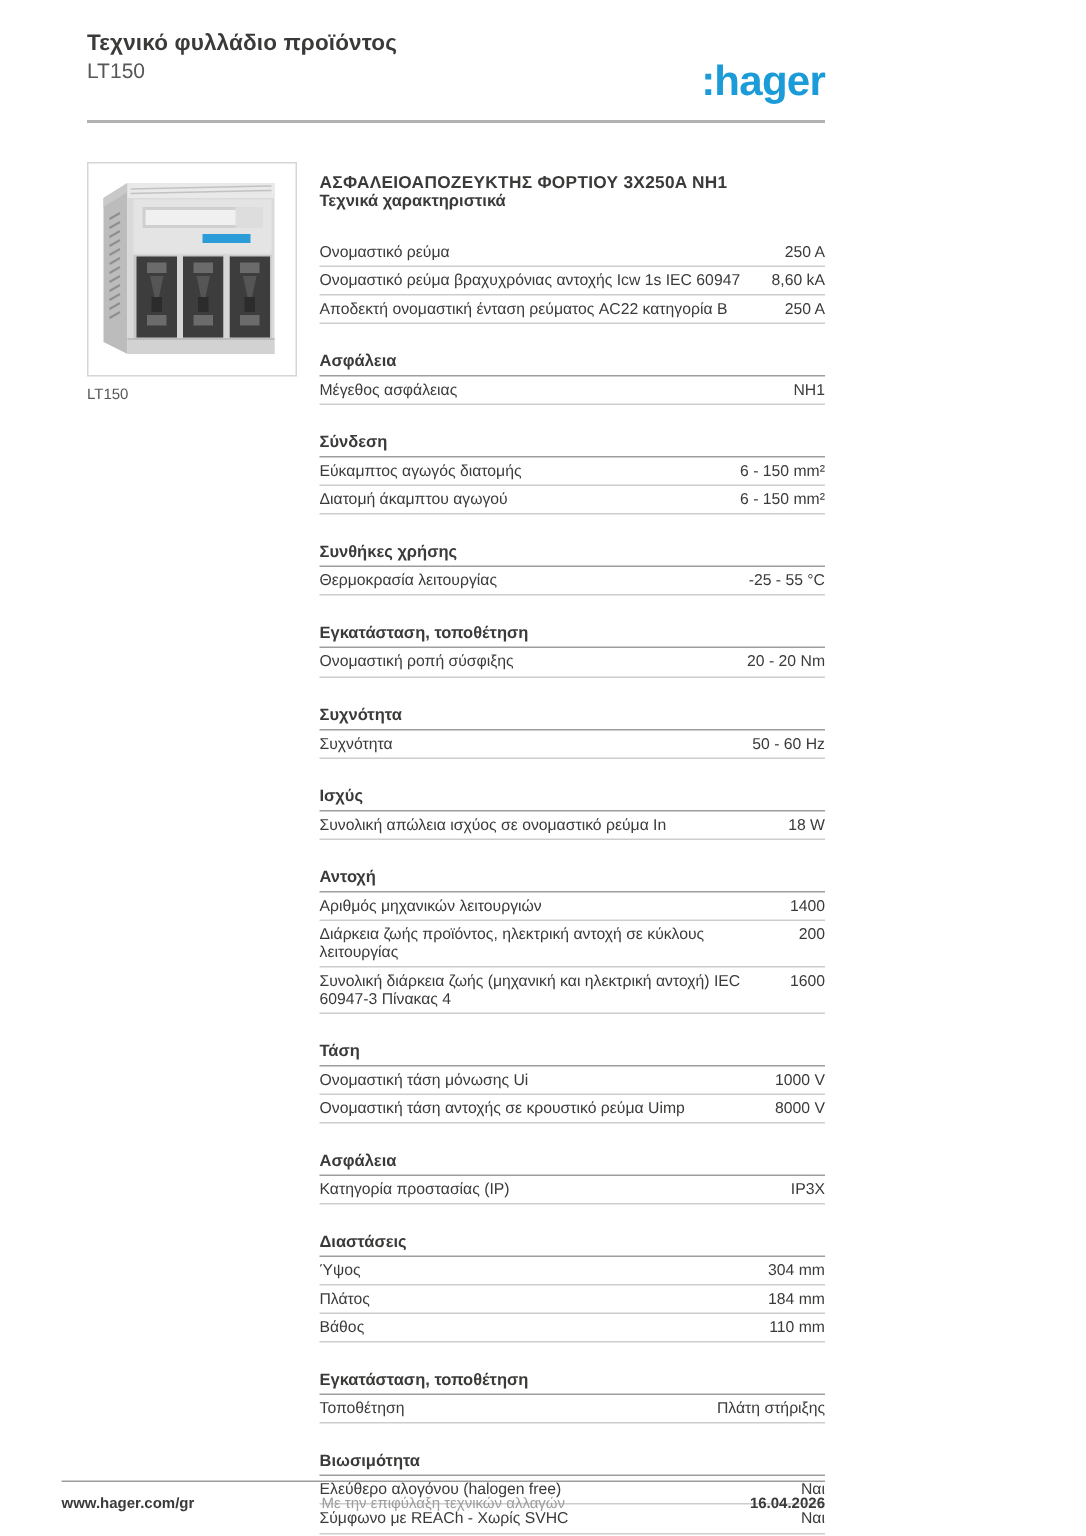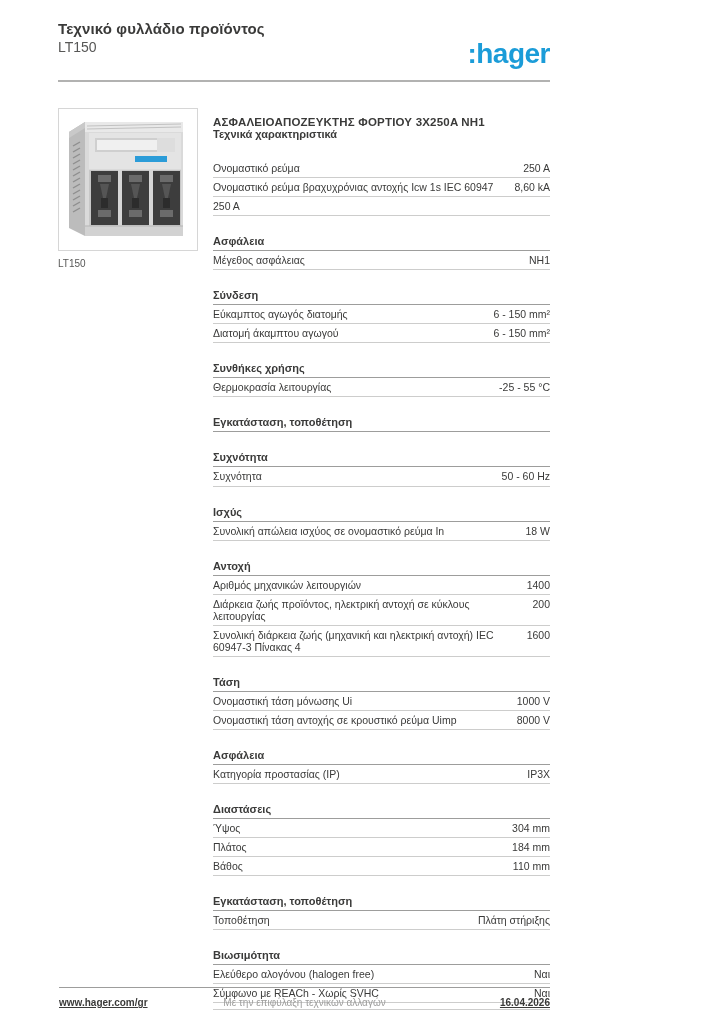--- a/index.html
+++ b/index.html
@@ -56,26 +56,25 @@
     padding: 3px 0;
     border-bottom: 1px solid #cdcdcc;
     line-height: 1.15;
   }
   .spec-label { color: #3a3a39; padding-right: 12px; }
   .spec-value { color: #3a3a39; white-space: nowrap; text-align: center; }
 
   
   .footer {
     position: absolute;
-    left: 59px; right: 58px; bottom: 16px;
+    left: 41px; right: 58px; bottom: 16px;
     border-top: 1px solid #9d9d9c;
     padding-top: 9px;
     display: flex; justify-content: space-between; align-items: baseline;
     font-size: 10px;
-    text-decoration: underline;
   }
   .footer-website { font-weight: bold; color: #3a3a39; }
   .footer-disclaimer {
     position: absolute; left: 0; right: 0; text-align: center;
     color: #9d9d9c; font-weight: normal;
   }
   .footer-date { font-weight: bold; color: #3a3a39; }
 </style>
 </head>
 <body>
@@ -170,20 +169,21 @@
           <div class="spec-section">
             <div class="spec-row">
               <span class="spec-label">Ονομαστικό ρεύμα</span>
               <span class="spec-value">250 A</span>
             </div>
             <div class="spec-row">
               <span class="spec-label">Ονομαστικό ρεύμα βραχυχρόνιας αντοχής Icw 1s IEC 60947</span>
               <span class="spec-value">8,60 kA</span>
             </div>
             <div class="spec-row">
+              <span class="spec-label">Αποδεκτή ονομαστική ένταση ρεύματος AC22 κατηγορία B</span>
               <span class="spec-value">250 A</span>
             </div>
           </div>
           <div class="spec-section">
             <div class="spec-section-title">Ασφάλεια</div>
             <div class="spec-row">
               <span class="spec-label">Μέγεθος ασφάλειας</span>
               <span class="spec-value">NH1</span>
             </div>
           </div>
@@ -200,20 +200,24 @@
           </div>
           <div class="spec-section">
             <div class="spec-section-title">Συνθήκες χρήσης</div>
             <div class="spec-row">
               <span class="spec-label">Θερμοκρασία λειτουργίας</span>
               <span class="spec-value">-25 - 55 °C</span>
             </div>
           </div>
           <div class="spec-section">
             <div class="spec-section-title">Εγκατάσταση, τοποθέτηση</div>
+            <div class="spec-row">
+              <span class="spec-label">Ονομαστική ροπή σύσφιξης</span>
+              <span class="spec-value">20 - 20 Nm</span>
+            </div>
           </div>
           <div class="spec-section">
             <div class="spec-section-title">Συχνότητα</div>
             <div class="spec-row">
               <span class="spec-label">Συχνότητα</span>
               <span class="spec-value">50 - 60 Hz</span>
             </div>
           </div>
           <div class="spec-section">
             <div class="spec-section-title">Ισχύς</div>

